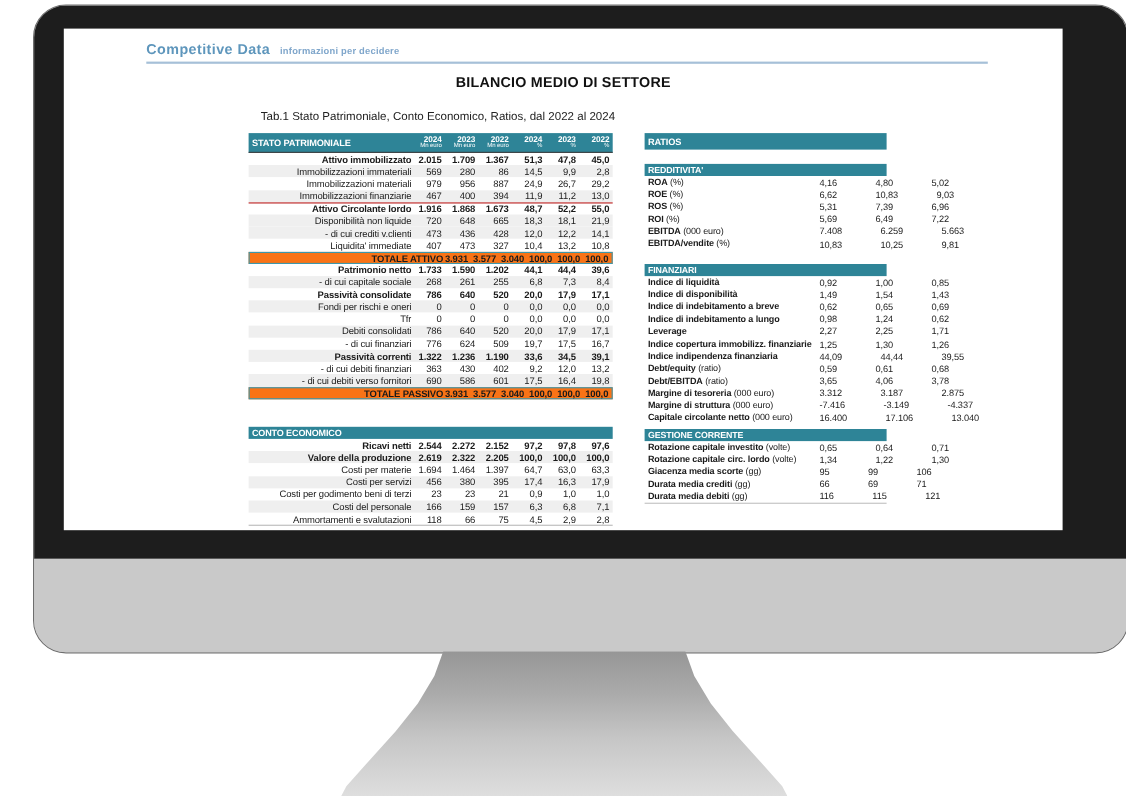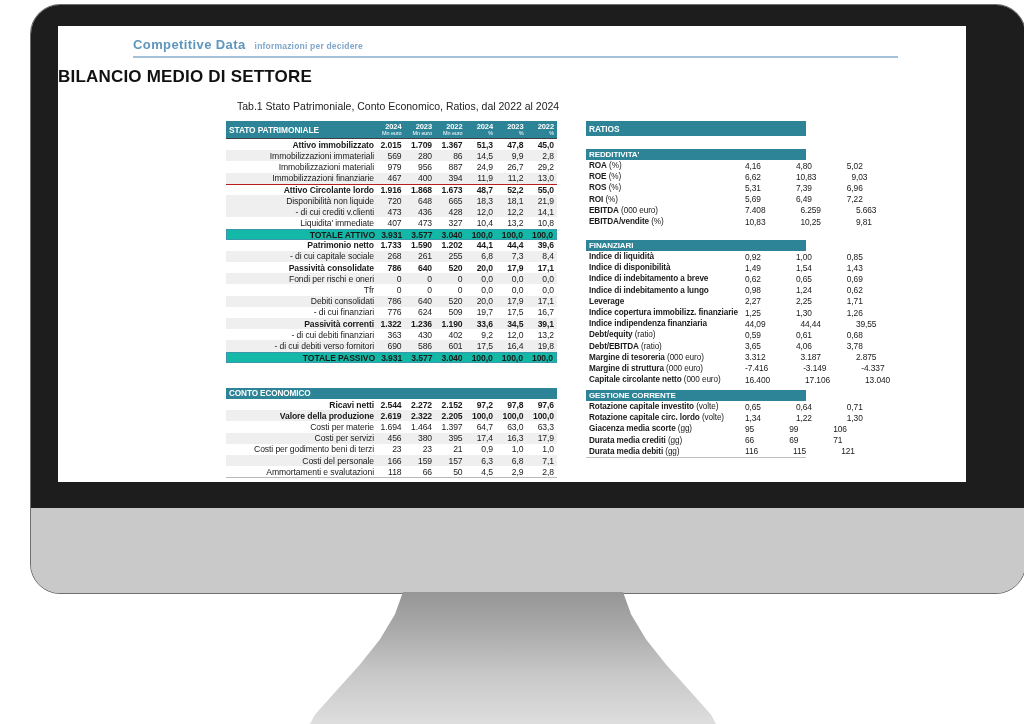--- a/index.html
+++ b/index.html
@@ -15,43 +15,43 @@
         background:linear-gradient(180deg,#969696 0%,#ababab 30%,#c6c6c6 60%,#dedede 100%);
         clip-path:polygon(22.9% 0%,20.9% 17%,17.2% 36%,12.3% 55%,6.7% 74%,1.2% 93%,0% 100%,
                           100% 100%,98.8% 93%,93.3% 74%,87.7% 55%,82.8% 36%,79.1% 17%,77.1% 0%);}
 
   
   .screen *{box-sizing:border-box;}
   .brand{position:absolute;left:75px;top:11px;display:flex;align-items:baseline;gap:9px;white-space:nowrap;}
   .brand .name{font-size:13px;font-weight:bold;color:#5e96bc;letter-spacing:.4px;}
   .brand .tag{font-size:8.5px;font-weight:bold;color:#7fa6cb;letter-spacing:.2px;}
   .rule{position:absolute;left:75px;top:30px;width:765px;height:2px;background:#a6c0d8;}
-  .page-title{position:absolute;left:0;top:41px;width:100%;text-align:left;
-              font-size:17px;font-weight:bold;color:#111;letter-spacing:.2px;}
+  .page-title{position:absolute;left:0;top:41px;width:100%;text-align:center;
+              font-size:13px;font-weight:bold;color:#111;letter-spacing:.2px;}
   .subtitle{position:absolute;left:179px;top:74px;font-size:10.5px;color:#222;}
 
   
   .tbl{position:absolute;font-size:8.6px;color:#1a1a1a;letter-spacing:-0.1px;}
   .sp{left:168px;top:95px;width:331px;}
   .ce{left:168px;top:362px;width:331px;border-bottom:1px solid #b9b9b9;}
   .sp-head{display:grid;grid-template-columns:148px repeat(6,1fr);background:#2e8497;color:#fff;
            height:18px;align-items:center;border-bottom:1px solid #3f3f3f;}
   .sp-head .ht{font-weight:bold;font-size:8.4px;padding-left:3px;}
   .sp-head .yc{text-align:right;padding-right:3px;line-height:1;}
   .sp-head .yr{display:block;font-weight:bold;font-size:7.5px;}
   .sp-head .un{display:block;font-size:5.5px;}
   .ce-head{height:11px;background:#2e8497;color:#fff;font-weight:bold;font-size:8.2px;
            display:flex;align-items:center;padding-left:3px;}
   .row{display:grid;grid-template-columns:148px repeat(6,1fr);height:11.2px;align-items:center;}
   .row .lab{padding-left:3px;white-space:nowrap;overflow:hidden;text-align:right;}
   .row .val{text-align:right;padding-right:3px;}
   .row.alt{background:#efefef;}
   .row.bold{font-weight:bold;}
   .row.section{border-top:1px solid #b91c1c;}
-  .row.total{font-weight:bold;border:1.5px solid #3c97ac;background:#14b8a6;}
+  .row.total{font-weight:bold;border:1.5px solid #3c97ac;background:#f97316;padding-left:28px;}
 
   
   .rt{left:528px;top:95px;width:220px;}
   .rt-head{display:grid;grid-template-columns:127px repeat(3,1fr);background:#2e8497;color:#fff;
            height:15px;align-items:center;}
   .rt-head .ht{font-weight:bold;font-size:8.4px;padding-left:3px;}
   .rt-head .yr{text-align:right;padding-right:3px;font-weight:bold;font-size:7.5px;}
   .sec{position:absolute;left:0;width:220px;}
   .sec-head{height:11px;background:#2e8497;color:#fff;font-weight:bold;font-size:8px;
             display:flex;align-items:center;padding-left:3px;}
@@ -348,21 +348,21 @@
             <div class="val">159</div>
             <div class="val">157</div>
             <div class="val">6,3</div>
             <div class="val">6,8</div>
             <div class="val">7,1</div>
           </div>
           <div class="row">
             <div class="lab">Ammortamenti e svalutazioni</div>
             <div class="val">118</div>
             <div class="val">66</div>
-            <div class="val">50</div>
+            <div class="val">75</div>
             <div class="val">4,5</div>
             <div class="val">2,9</div>
             <div class="val">2,8</div>
           </div>
         </div>
     </div>
 
     <div class="tbl rt">
       <div class="rt-head">
         <div class="ht">RATIOS</div>

